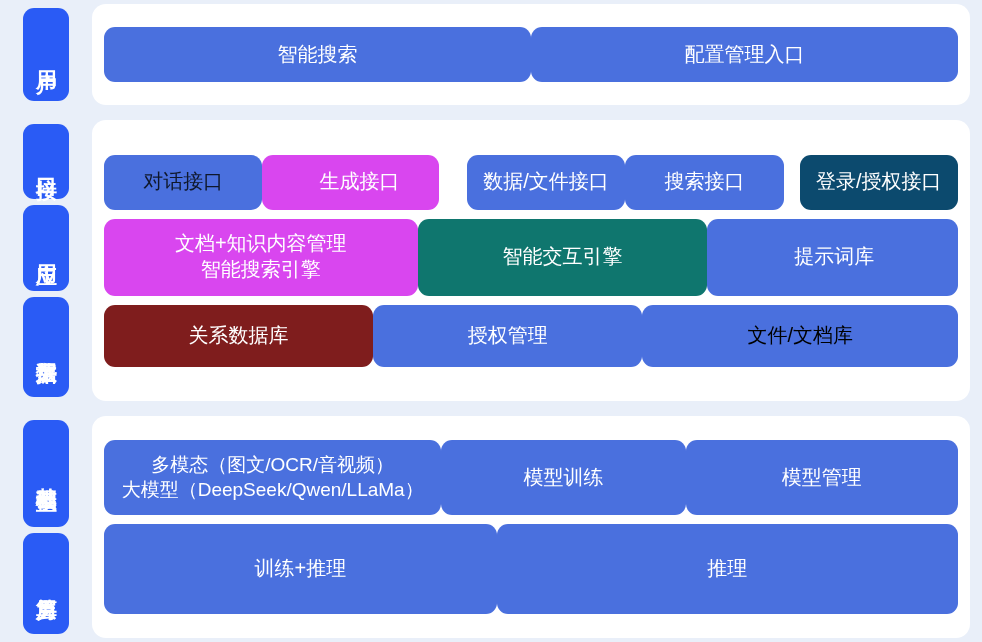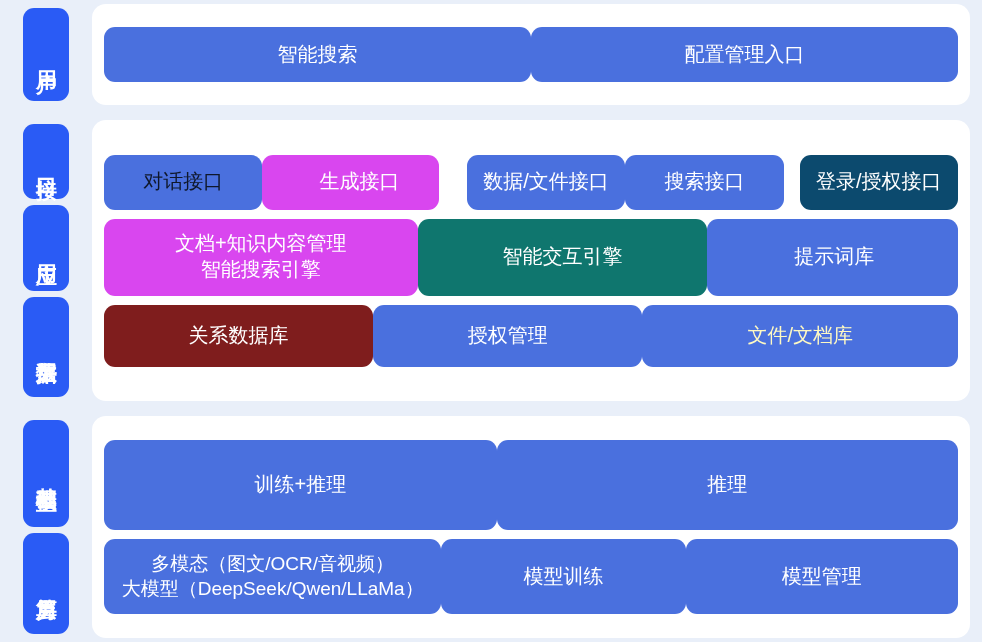--- a/index.html
+++ b/index.html
@@ -102,35 +102,35 @@
         </div>
         <div class="row h-mid2">
           <div class="card" style="flex: 1.28 1 0px; background: #d946ef; color: rgb(255, 255, 255);">文档+知识内容管理
 智能搜索引擎</div>
           <div class="card" style="flex: 1.18 1 0px; background: #0f766e; color: rgb(255, 255, 255); text-align: right;">智能交互引擎</div>
           <div class="card" style="flex: 1 1 0px; background: rgb(74, 112, 222); color: rgb(255, 255, 255); padding-left: 9px;">提示词库</div>
         </div>
         <div class="row h-mid3">
           <div class="card" style="flex: 1 1 0px; background: #7f1d1d; color: rgb(255, 255, 255);">关系数据库</div>
           <div class="card" style="flex: 1 1 0px; background: rgb(74, 112, 222); color: rgb(255, 255, 255);">授权管理</div>
-          <div class="card" style="flex: 1.18 1 0px; background: rgb(74, 112, 222); color: #fef9c3;">文件/文档库</div>
+          <div class="card" style="flex: 1.18 1 0px; background: rgb(74, 112, 222); color: #000000;">文件/文档库</div>
         </div>
       </div>
     </div>
     <div class="band" style="top: 416px; height: 222px;">
       <div class="tabcol">
         <div class="vtab" style="background: rgb(42, 91, 245); height: 110px;">基础模型</div>
         <div class="vtab" style="background: rgb(42, 91, 245); height: 104px;">算力层</div>
       </div>
       <div class="panel" style="background: rgb(255, 255, 255);">
-        <div class="row h-comp">
-          <div class="card" style="flex: 1 1 0px; background: rgb(74, 112, 222); color: rgb(255, 255, 255);">训练+推理</div>
-          <div class="card" style="flex: 1.18 1 0px; background: rgb(74, 112, 222); color: rgb(255, 255, 255);">推理</div>
-        </div>
         <div class="row h-base">
           <div class="card sm" style="flex: 1.4 1 0px; background: rgb(74, 112, 222); color: rgb(255, 255, 255);">多模态（图文/OCR/音视频）
 大模型（DeepSeek/Qwen/LLaMa）</div>
           <div class="card" style="flex: 1 1 0px; background: rgb(74, 112, 222); color: rgb(255, 255, 255);">模型训练</div>
           <div class="card" style="flex: 1.12 1 0px; background: rgb(74, 112, 222); color: rgb(255, 255, 255);">模型管理</div>
         </div>
+        <div class="row h-comp">
+          <div class="card" style="flex: 1 1 0px; background: rgb(74, 112, 222); color: rgb(255, 255, 255);">训练+推理</div>
+          <div class="card" style="flex: 1.18 1 0px; background: rgb(74, 112, 222); color: rgb(255, 255, 255);">推理</div>
+        </div>
       </div>
     </div>
   </div>
 
 </body></html>

